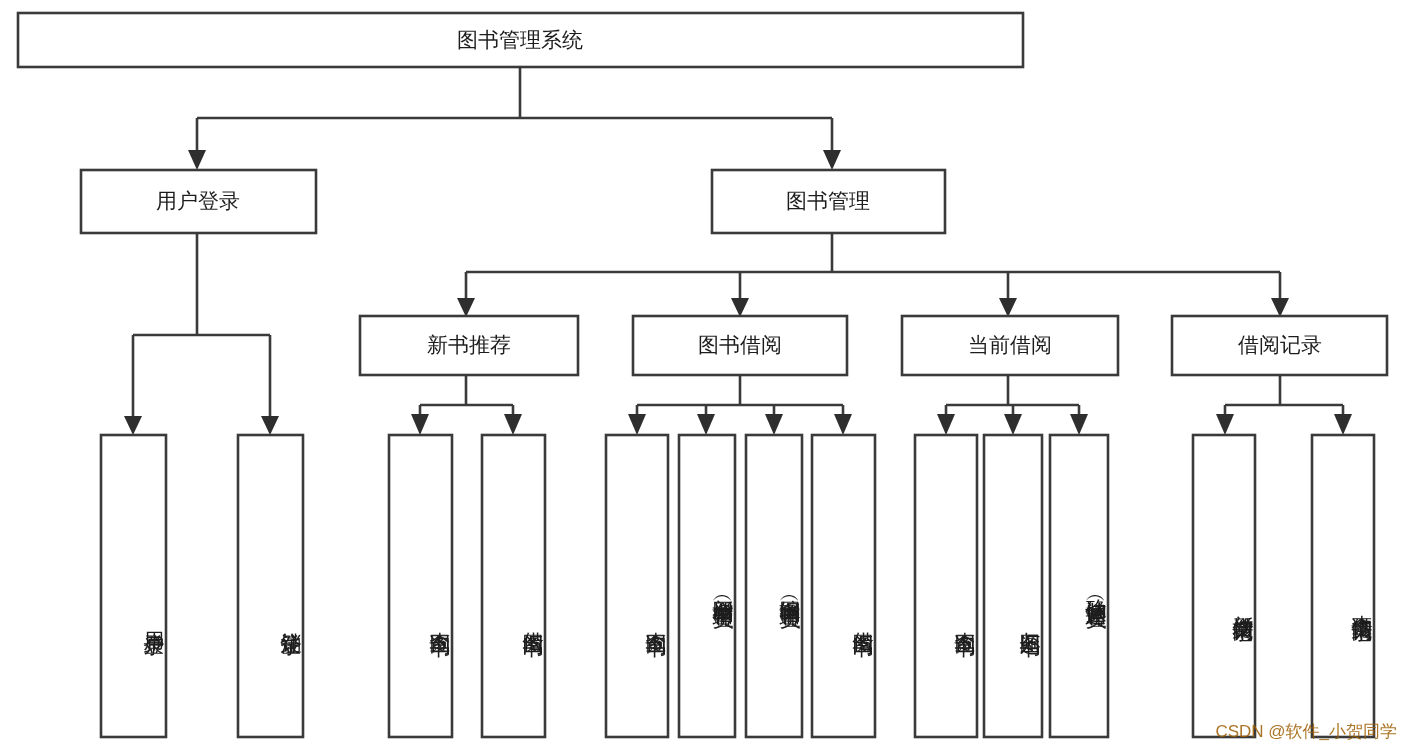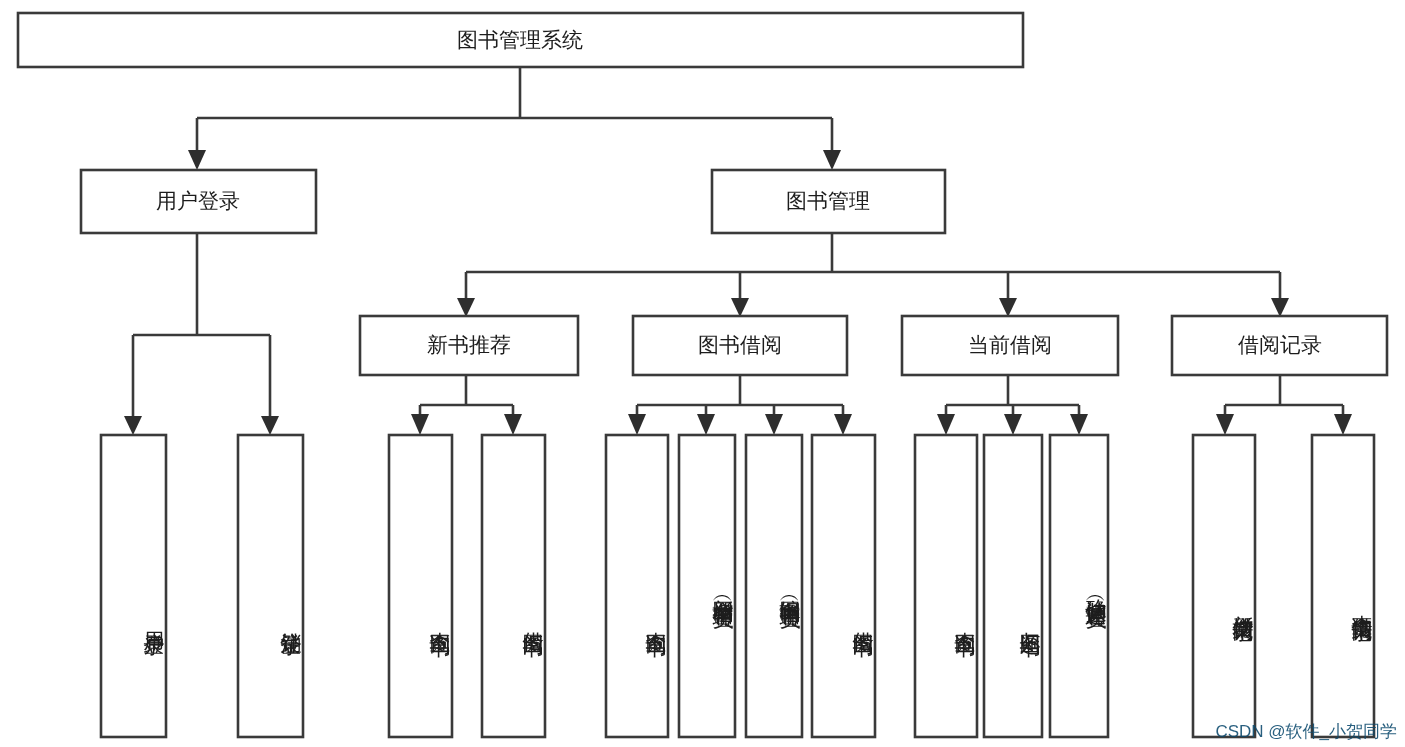--- a/index.html
+++ b/index.html
@@ -61,21 +61,21 @@
     color: #1d1d1d;
     white-space: nowrap;
     pointer-events: none;
   }
   .watermark {
     position: absolute;
     right: 8px;
     bottom: 4px;
     font-family: "Liberation Sans", "DejaVu Sans", sans-serif;
     font-size: 17px;
-    color: #0c4a6e;
+    color: #a16207;
     opacity: 0.88;
     white-space: nowrap;
   }
 </style>
 </head>
 <body>
 
 <div id="diagram-root">
 
   <svg id="tree-svg" viewBox="0 0 1405 747">

